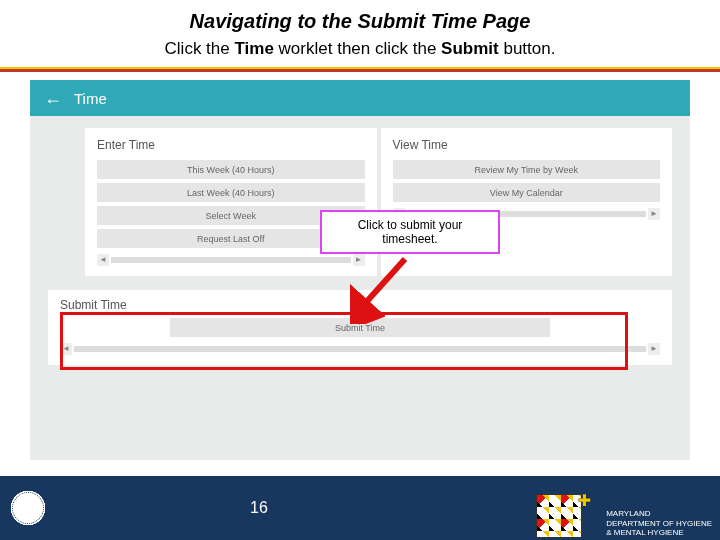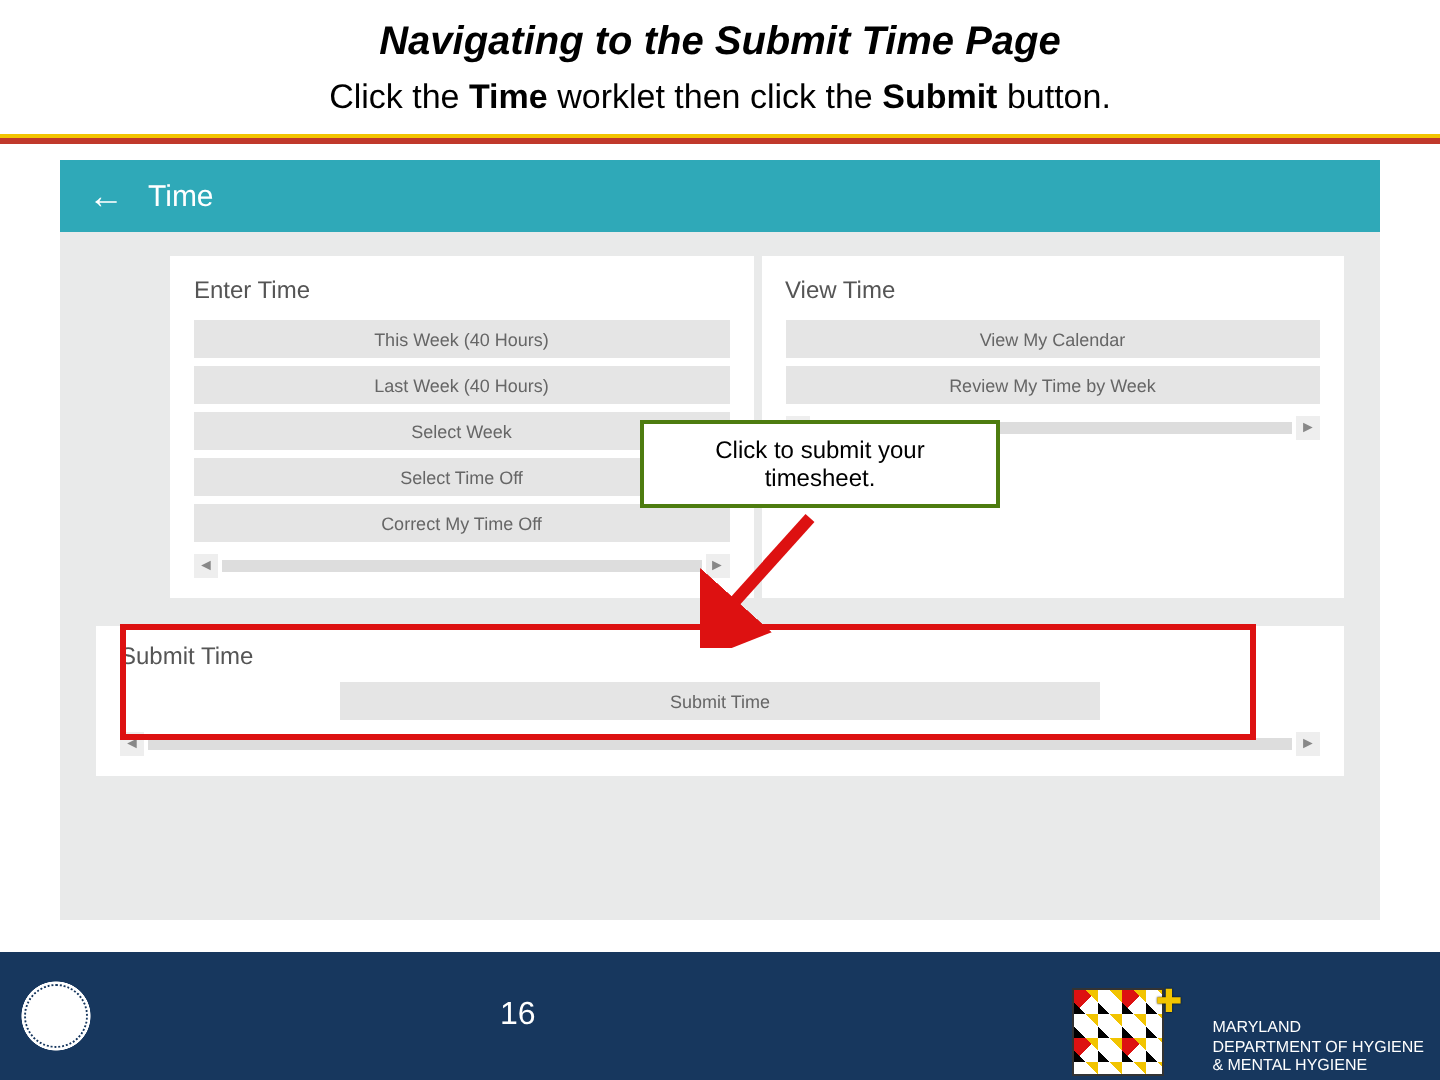--- a/index.html
+++ b/index.html
@@ -21,21 +21,21 @@
   .card { background: #fff; flex: 1; padding: 10px 12px; }
   .card-title { font-size: 12px; color: #555; margin-bottom: 8px; }
   .card-row { background: #e5e5e5; height: 19px; margin: 4px 0; text-align: center; font-size: 9px; color: #666; display: flex; align-items: center; justify-content: center; }
   .scroll-row { display: flex; align-items: center; margin-top: 6px; }
   .scroll-btn { width: 12px; height: 12px; background: #eee; font-size: 8px; text-align: center; line-height: 12px; color: #888; }
   .scroll-track { flex: 1; height: 6px; background: #ddd; margin: 0 2px; }
 
   .submit-card { background: #fff; margin-top: 14px; padding: 8px 12px 10px; }
   .submit-card .card-title { margin-bottom: 6px; }
 
-  .callout { position: absolute; left: 320px; top: 210px; width: 180px; border: 2px solid #4d7c0f; background: #fff; padding: 6px 8px; text-align: center; font-size: 12px; z-index: 5; }
+  .callout { position: absolute; left: 320px; top: 210px; width: 180px; border: 2px solid #d946ef; background: #fff; padding: 6px 8px; text-align: center; font-size: 12px; z-index: 5; }
   .arrow { position: absolute; left: 350px; top: 254px; z-index: 4; }
   .red-box { position: absolute; left: 60px; top: 312px; width: 568px; height: 58px; border: 3px solid #d11; z-index: 3; }
 
   .footer { position: absolute; left: 0; bottom: 0; width: 100%; height: 64px; background: #17375e; display: flex; align-items: center; }
   .footer-seal { width: 44px; height: 44px; border-radius: 50%; background: radial-gradient(circle, #fff 0%, #fff 55%, #17375e 56%); margin-left: 6px; position: relative; }
   .footer-seal::after { content: ""; position: absolute; inset: 6px; border: 1px dotted #17375e; border-radius: 50%; }
   .page-num { color: #fff; font-size: 16px; margin-left: 200px; }
   .footer-right { position: absolute; right: 8px; bottom: 2px; display: flex; align-items: flex-end; gap: 24px; }
   .md-flag { width: 46px; height: 44px; background:
     linear-gradient(45deg, #000 25%, transparent 25%) 0 0/12px 12px,
@@ -60,32 +60,31 @@
     <span class="back-arrow">←</span>
     <span>Time</span>
   </div>
   <div class="app-body">
     <div class="cards-row">
       <div class="card">
         <div class="card-title">Enter Time</div>
         <div class="card-row">This Week (40 Hours)</div>
         <div class="card-row">Last Week (40 Hours)</div>
         <div class="card-row">Select Week</div>
-        <div class="card-row">Select Time Off</div>
-        <div class="card-row">Correct My Time Off</div>
+        <div class="card-row">Request Last Off</div>
         <div class="scroll-row">
           <div class="scroll-btn">◄</div>
           <div class="scroll-track"></div>
           <div class="scroll-btn">►</div>
         </div>
       </div>
       <div class="card">
         <div class="card-title">View Time</div>
+        <div class="card-row">Review My Time by Week</div>
         <div class="card-row">View My Calendar</div>
-        <div class="card-row">Review My Time by Week</div>
         <div class="scroll-row">
           <div class="scroll-btn">◄</div>
           <div class="scroll-track"></div>
           <div class="scroll-btn">►</div>
         </div>
       </div>
     </div>
 
     <div class="submit-card">
       <div class="card-title">Submit Time</div>

